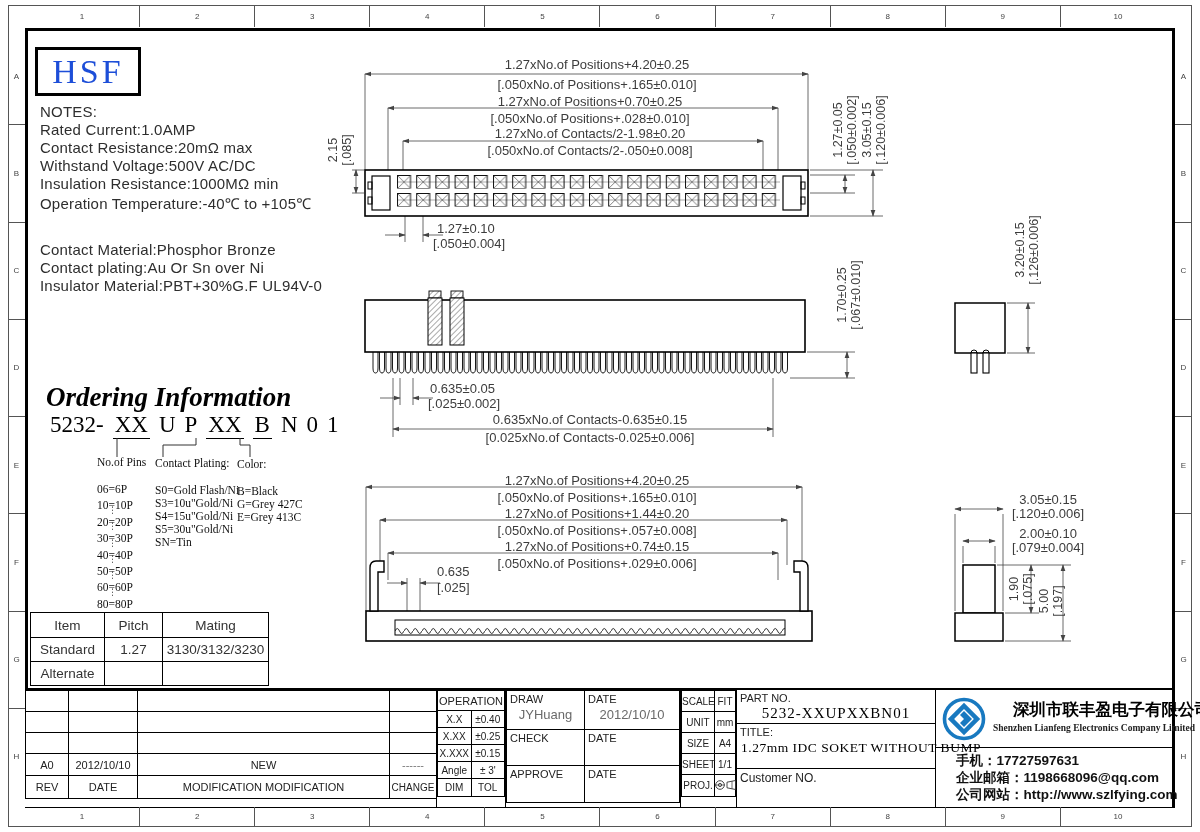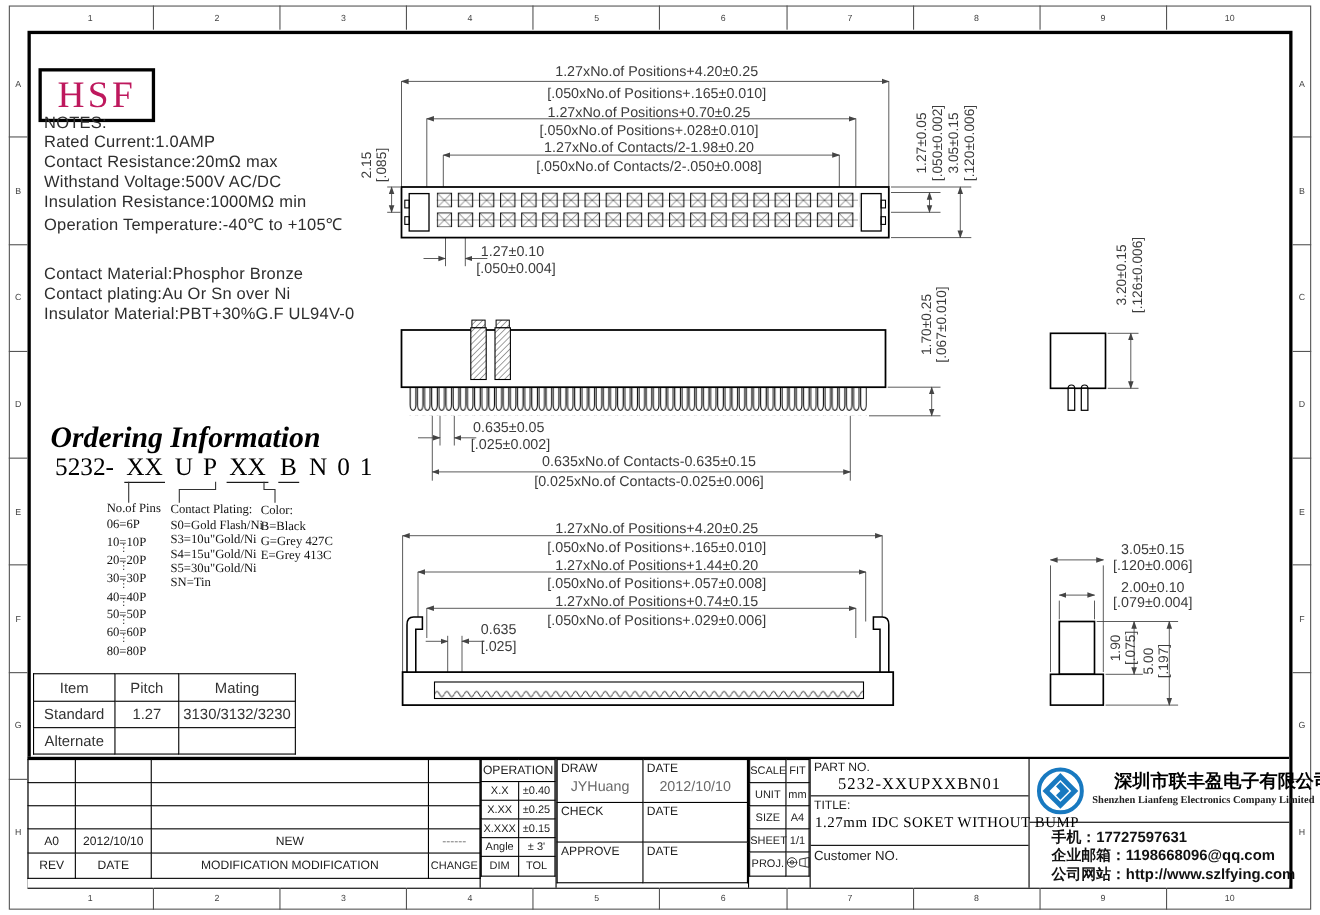--- a/index.html
+++ b/index.html
@@ -20,30 +20,30 @@
   .ruler-v .cell:last-child{border-bottom:none;}
   
   .note{position:absolute;left:40px;font-size:15px;color:#2e2e2e;letter-spacing:.2px;white-space:nowrap;}
   .dimt{position:absolute;font-size:13px;color:#3c3c3c;white-space:nowrap;}
   .c{transform:translateX(-50%);}
   .vlab{position:absolute;width:120px;text-align:center;transform:rotate(-90deg);
         font-size:12.5px;color:#3c3c3c;line-height:14px;white-space:nowrap;}
   
   .hsf{position:absolute;left:35px;top:47px;width:100px;height:43px;border:3px solid #000;
        display:flex;align-items:center;justify-content:center;
-       font-family:"Liberation Serif",serif;font-size:34px;letter-spacing:3px;color:#be185d;margin-top:15px;}
+       font-family:"Liberation Serif",serif;font-size:34px;letter-spacing:3px;color:#1d4ed8;}
   
   .ord-title{position:absolute;left:46px;top:382px;font-family:"Liberation Serif",serif;
              font-style:italic;font-weight:bold;font-size:27px;color:#000;}
   .ord-code{position:absolute;left:50px;top:412px;font-family:"Liberation Serif",serif;
             font-size:23px;color:#000;white-space:nowrap;}
   .ord-code span{margin-right:9px;}
   .ord-code .u{border-bottom:1.5px solid #000;padding:0 2px 1px 2px;}
   .ord-col{position:absolute;font-family:"Liberation Serif",serif;font-size:11.5px;color:#111;}
-  .ord-col .t{margin-bottom:3px;}
+  .ord-col .t{margin-bottom:15px;}
   .ord-col ul{list-style:none;margin:0;padding:0;}
   .pins li{height:16.4px;position:relative;}
   .pins li:nth-child(n+3)::before{content:"⋮";position:absolute;left:11px;top:-11px;
         font-size:9px;color:#222;}
   .plat li,.colr li{height:13px;}
   
   .mtable{position:absolute;left:30px;top:612px;border-collapse:collapse;
           font-size:13.5px;color:#333;}
   .mtable td{border:1.5px solid #000;text-align:center;padding:0;}
   

